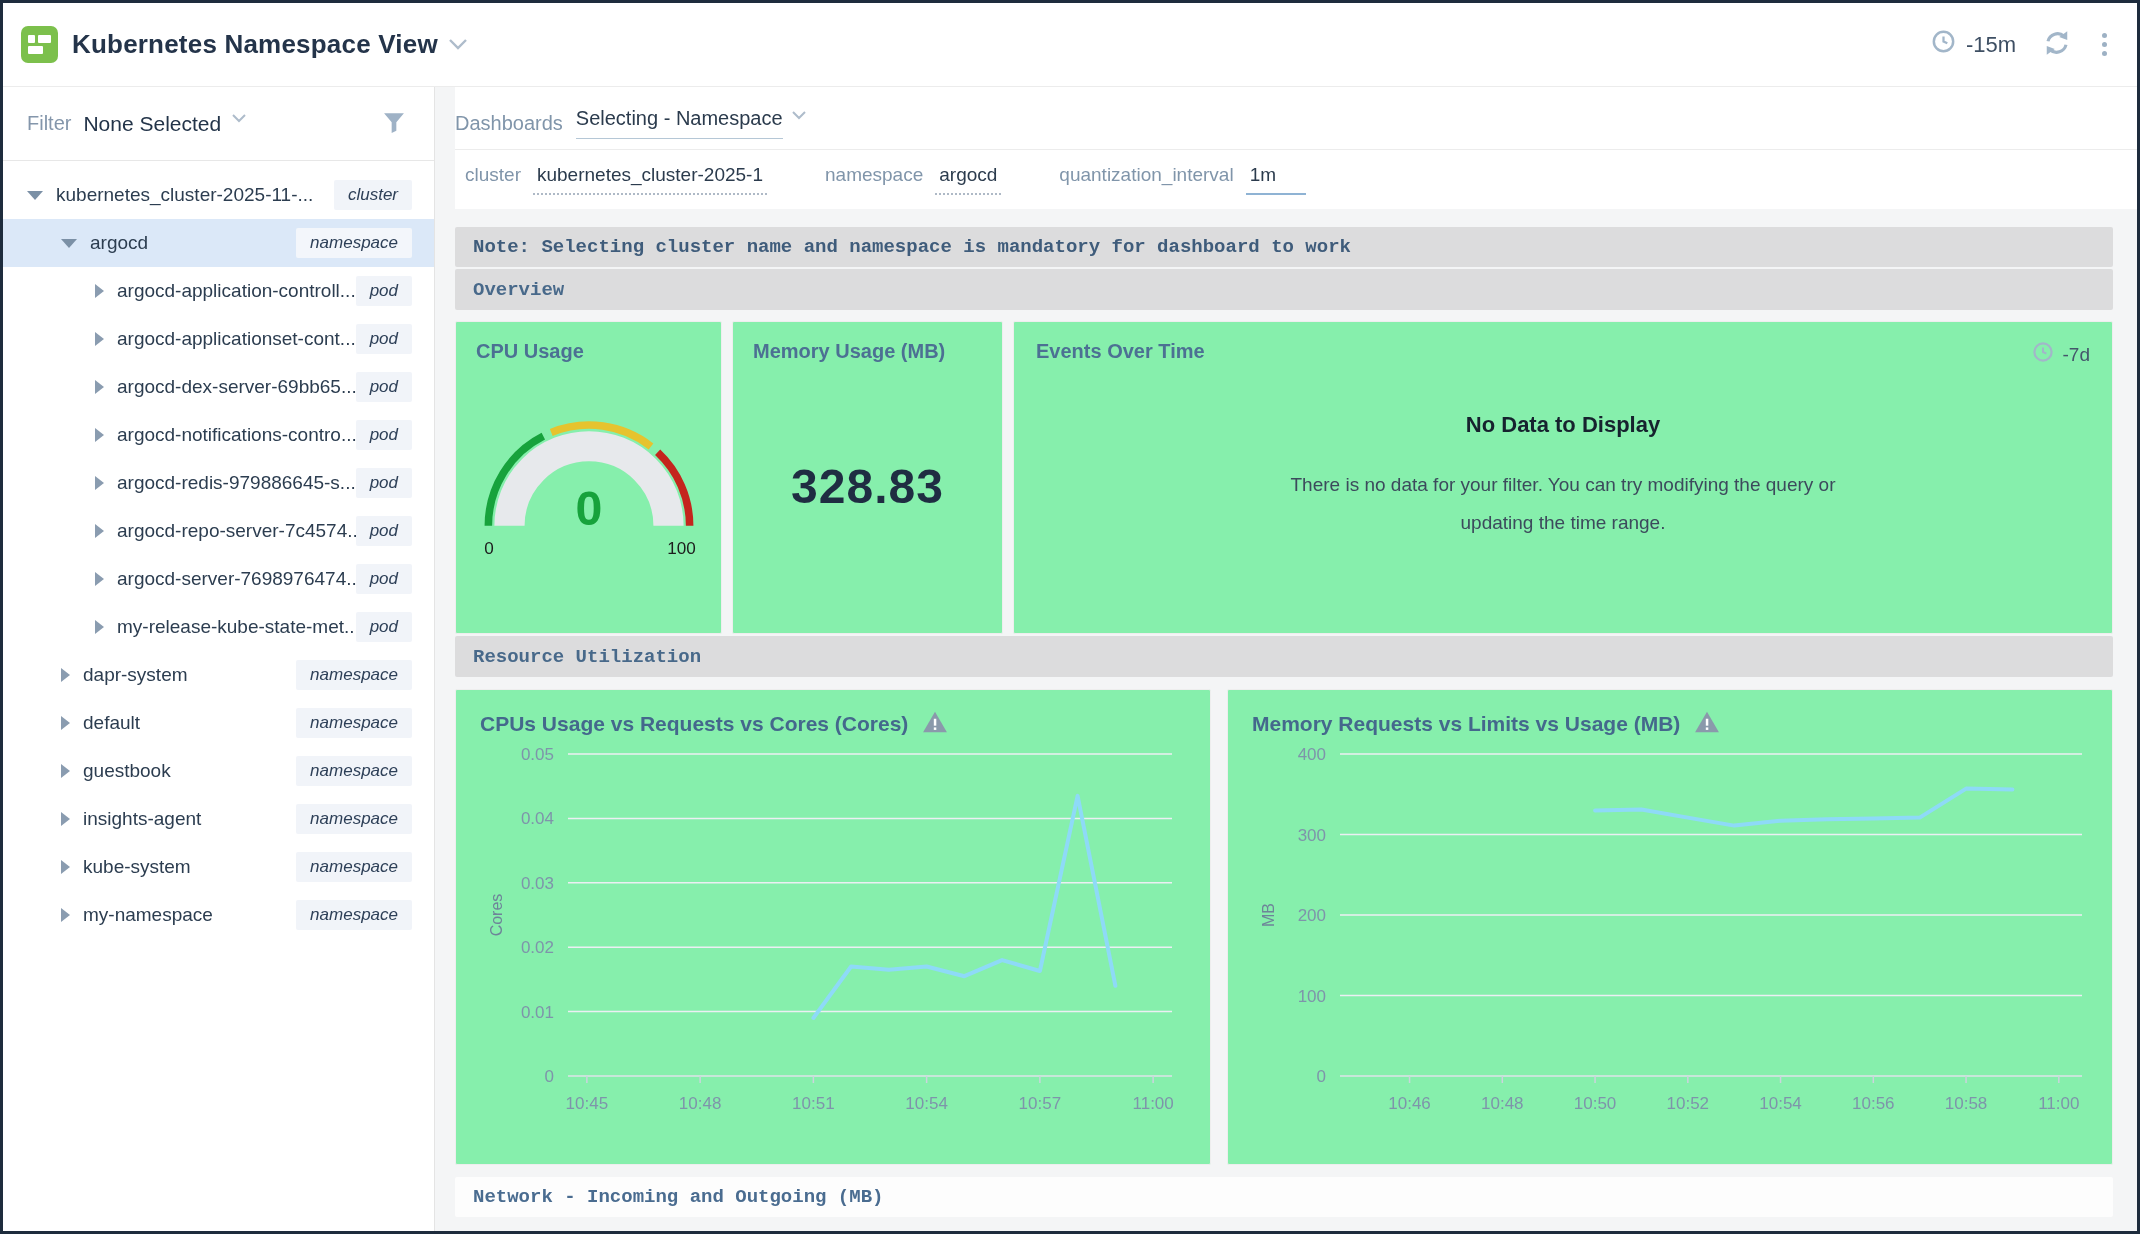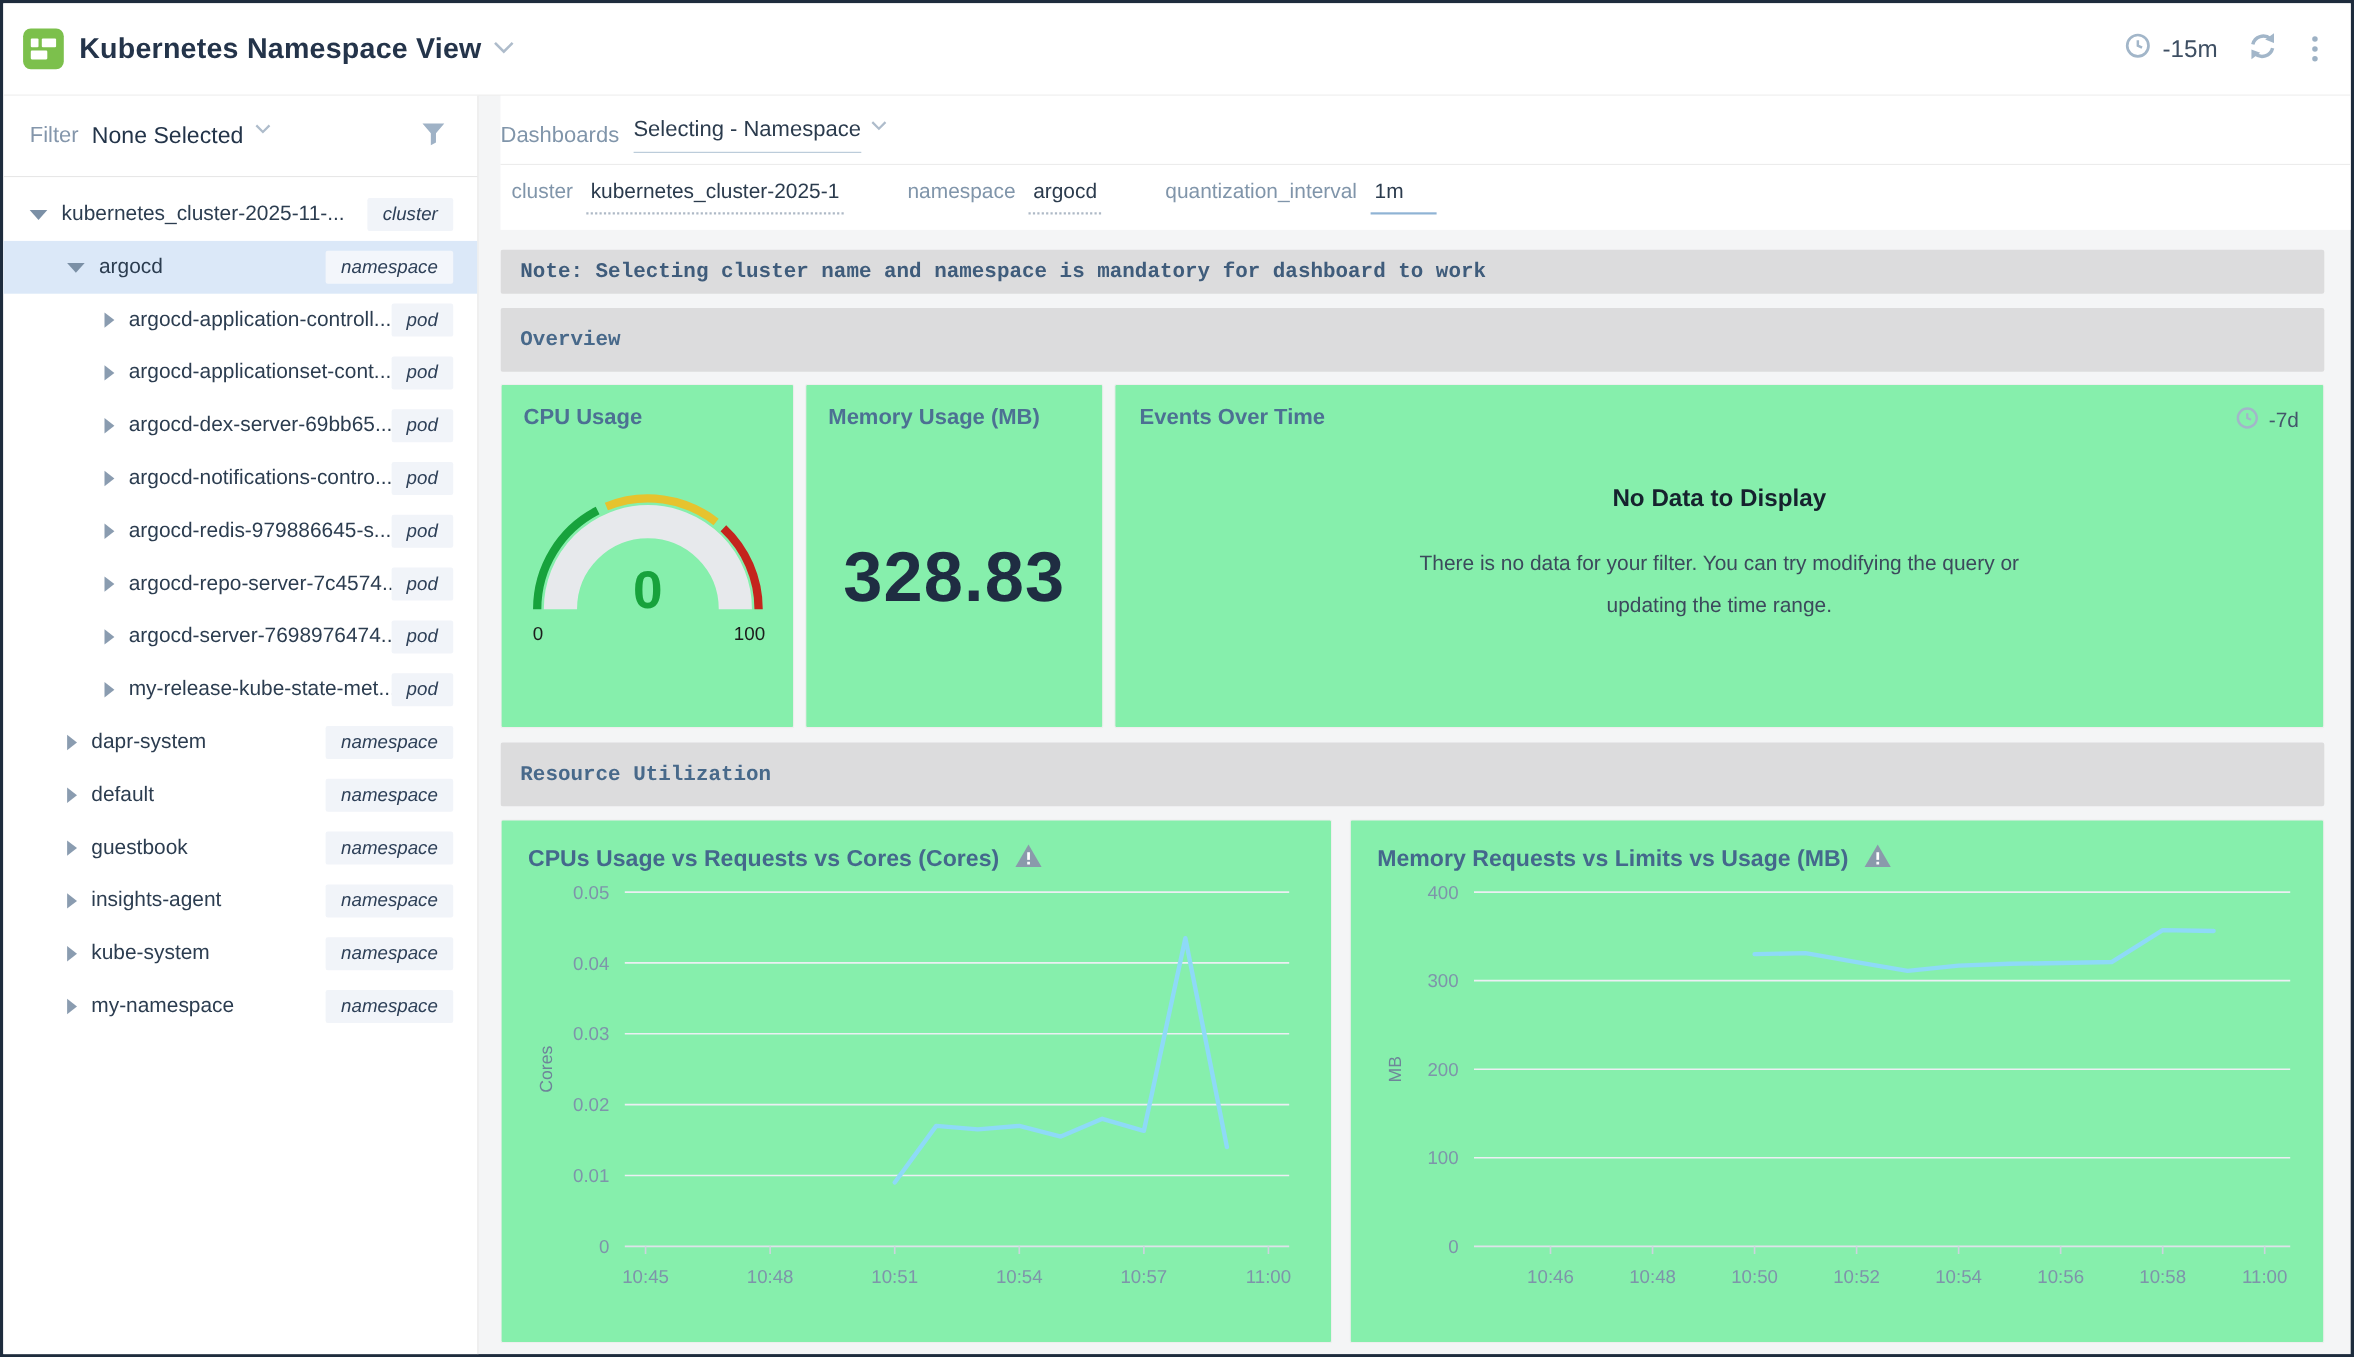--- a/index.html
+++ b/index.html
@@ -81,35 +81,35 @@
   .field-label { color: #8095aa; font-size: 19px; }
   .field-value { color: #2b3b4d; font-size: 19px; padding: 0 4px 7px 4px; }
   .u-dotted { border-bottom: 2px dotted #aeb9c6; }
   .u-solid  { border-bottom: 2px solid #8fb3d4; min-width: 60px; }
   .main-body { flex: 1; padding-right: 24px; overflow: hidden; }
   .bar {
     background: #dcdcdd; border-radius: 2px; display: flex; align-items: center;
     padding: 0 18px; font-weight: 700; font-family: Liberation Mono, monospace;
   }
   .note-bar { height: 40px; margin-top: 18px; color: #3f5c7b; font-size: 19px; }
-  .section-bar { height: 58px; margin-top: 13px; color: #48698a; font-size: 19px; }
+  .section-bar { height: 41px; margin-top: 2px; color: #48698a; font-size: 19px; }
   .section-bar.network { background: #fdfdfd; color: #4a6c90; height: 40px; margin-top: 12px; }
   
   .cards-row { display: flex; gap: 10px; margin-top: 11px; height: 313px; }
   .card { background: #86efac; border: 1px solid #eeeeee; border-radius: 2px; position: relative; }
   .card-title { color: #4c7093; font-size: 20px; font-weight: 700; }
   .gauge-card { width: 267px; padding: 18px 20px; }
   .single-card { width: 271px; padding: 18px 20px; }
   .events-card { flex: 1; padding: 18px 22px; }
   .gauge-wrap { margin-top: 42px; display: flex; justify-content: center; }
   .gauge-value { font-size: 48px; font-weight: 700; fill: #17a23c; }
   .gauge-minmax { font-size: 17px; fill: #1c1c1c; }
   .single-value {
     position: absolute; left: 0; right: 0; top: 44%; text-align: center;
-    font-size: 64px; font-weight: 700; color: #1f2d42; letter-spacing: 1px;
+    font-size: 48px; font-weight: 700; color: #1f2d42; letter-spacing: 1px;
   }
   .events-hdr { display: flex; align-items: flex-start; }
   .events-time { margin-left: auto; display: flex; align-items: center; gap: 8px; color: #44566b; font-size: 19px; }
   .empty { position: absolute; left: 0; right: 0; top: 29%; text-align: center; }
   .empty-title { font-size: 22px; font-weight: 700; color: #16222e; }
   .empty-msg { margin-top: 28px; font-size: 19px; color: #3c4a5c; line-height: 38px; }
   
   .charts-row { display: flex; gap: 16px; margin-top: 12px; height: 476px; }
   .chart-card { padding: 20px 0 0 24px; }
   .chart-card.cpu { width: 756px; }

